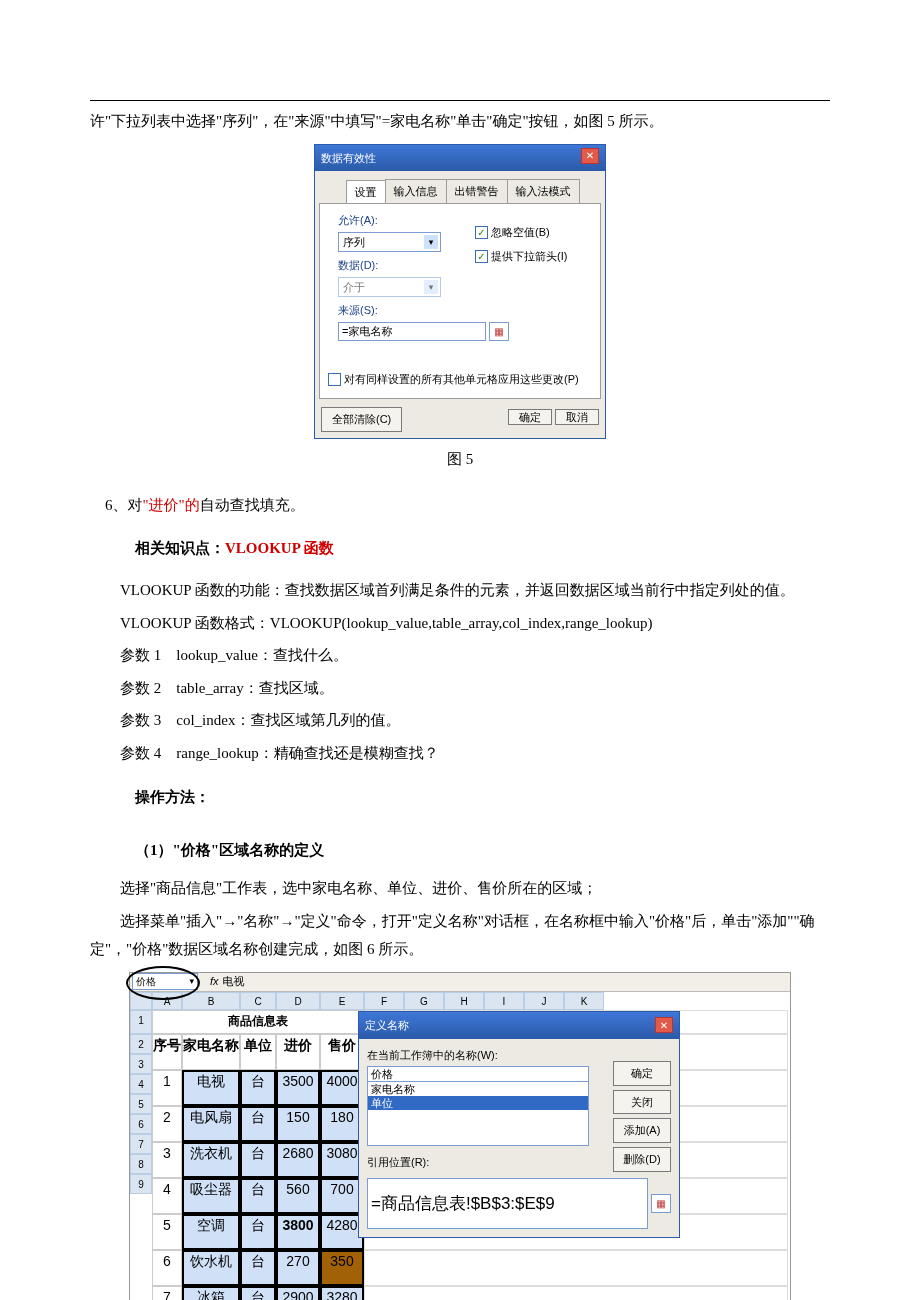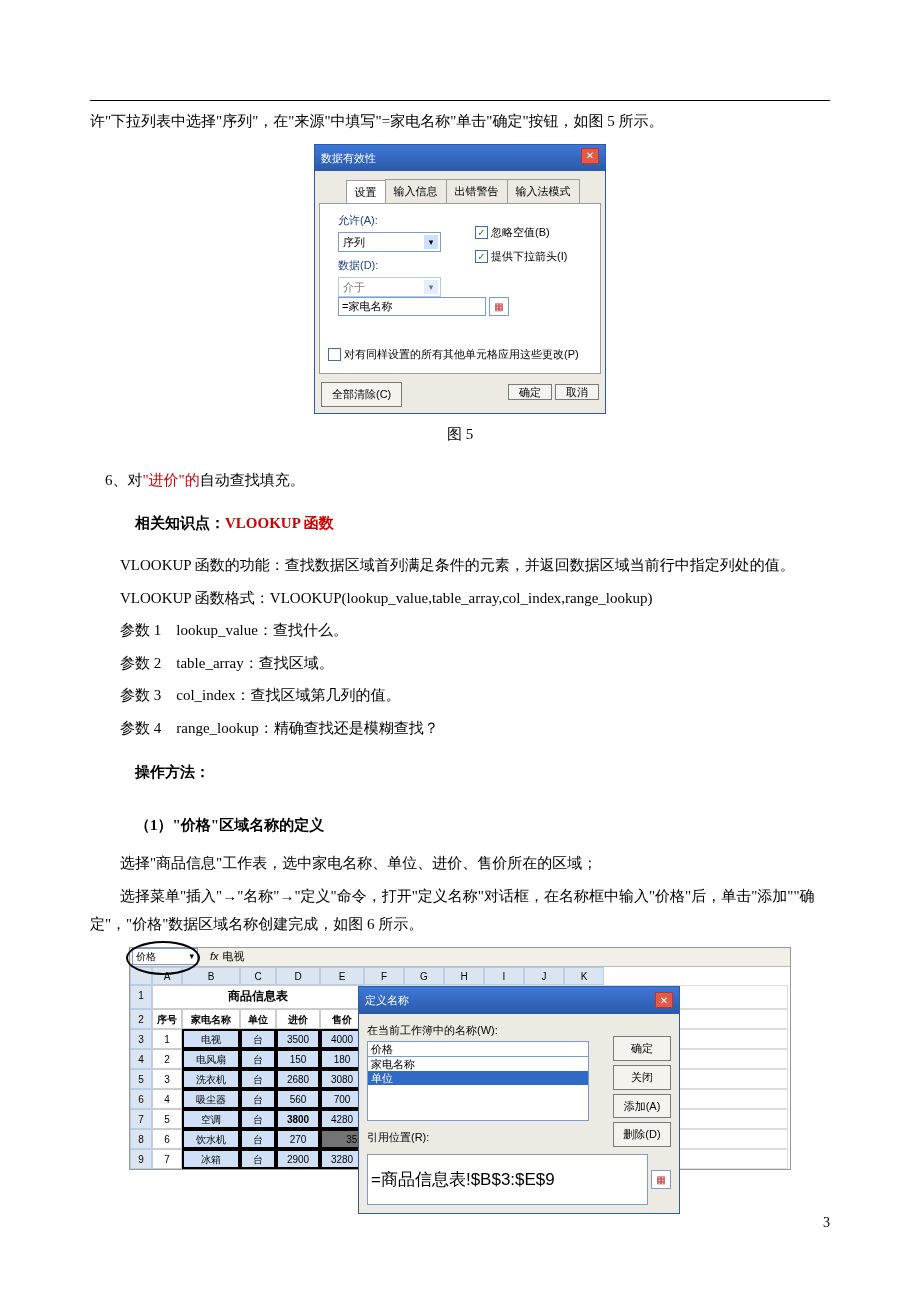--- a/index.html
+++ b/index.html
@@ -113,22 +113,22 @@
   }
   .corner { width:22px; height:18px; }
   .rowhdr { width:22px; height:20px; line-height:20px; font-size:10px; }
   .rowhdr.tall { height:24px; }
   .colhdrs { display:flex; }
   .colhdr { width:40px; height:18px; line-height:18px; font-size:10px; }
   .colhdr.wA{width:30px}.colhdr.wB{width:58px}.colhdr.wC{width:36px}
   .colhdr.wD{width:44px}.colhdr.wE{width:44px}
   .crow { display:flex; }
   .cell {
-    border:1px solid #ccc; height:20px; line-height:20px; text-align:center;
-    box-sizing:border-box; overflow:hidden; font-size:10px;
+    border:1px solid #ccc; height:36px; line-height:20px; text-align:center;
+    box-sizing:border-box; overflow:hidden; font-size:14px;
   }
   .cell.title { height:24px; font-weight:bold; font-size:12px; }
   .cell.wA{width:30px}.cell.wB{width:58px}.cell.wC{width:36px}
   .cell.wD{width:44px}.cell.wE{width:44px}
   .merged-title { width:212px; }
   .hdrbold { font-weight:bold; }
   .sel-border { outline:2px solid #000; outline-offset:-2px; }
 
   
   .dlg2 {
@@ -182,20 +182,21 @@
       <div class="dlg1-label">允许(A):</div>
       <div class="dlg1-select">
         <span>序列</span>
         <span class="arrow">▾</span>
       </div>
       <div class="dlg1-label" style="margin-top:3px">数据(D):</div>
       <div class="dlg1-select" style="opacity:.55">
         <span>介于</span>
         <span class="arrow">▾</span>
       </div>
+      <div class="dlg1-label" style="margin-top:3px">来源(S):</div>
       <div style="display:flex;">
         <div class="dlg1-input">
           <span>=家电名称</span>
         </div>
         <div class="dlg1-refbtn">▦</div>
       </div>
     </div>
     <div class="dlg1-right">
       <label class="dlg1-chk">
         <span class="box">✓</span>
@@ -340,21 +341,21 @@
             <div class="cell wC sel-border" style="background: rgb(207, 224, 247);">台</div>
             <div class="cell wD sel-border" style="background: rgb(207, 224, 247); font-weight: bold;">3800</div>
             <div class="cell wE sel-border" style="background: rgb(207, 224, 247);">4280</div>
             <div class="cell" style="width: 424px; border-color: rgb(221, 221, 221);"></div>
           </div>
           <div class="crow">
             <div class="cell wA">6</div>
             <div class="cell wB sel-border" style="background: rgb(207, 224, 247);">饮水机</div>
             <div class="cell wC sel-border" style="background: rgb(207, 224, 247);">台</div>
             <div class="cell wD sel-border" style="background: rgb(207, 224, 247);">270</div>
-            <div class="cell wE sel-border" style="background: #737373; text-align: right;">350</div>
+            <div class="cell wE sel-border" style="background: #a16207;">350</div>
             <div class="cell" style="width: 424px; border-color: rgb(221, 221, 221);"></div>
           </div>
           <div class="crow">
             <div class="cell wA">7</div>
             <div class="cell wB sel-border" style="background: rgb(207, 224, 247);">冰箱</div>
             <div class="cell wC sel-border" style="background: rgb(207, 224, 247);">台</div>
             <div class="cell wD sel-border" style="background: rgb(207, 224, 247); text-align: center;">2900</div>
             <div class="cell wE sel-border" style="background: rgb(207, 224, 247);">3280</div>
             <div class="cell" style="width: 424px; border-color: rgb(221, 221, 221);"></div>
           </div>

